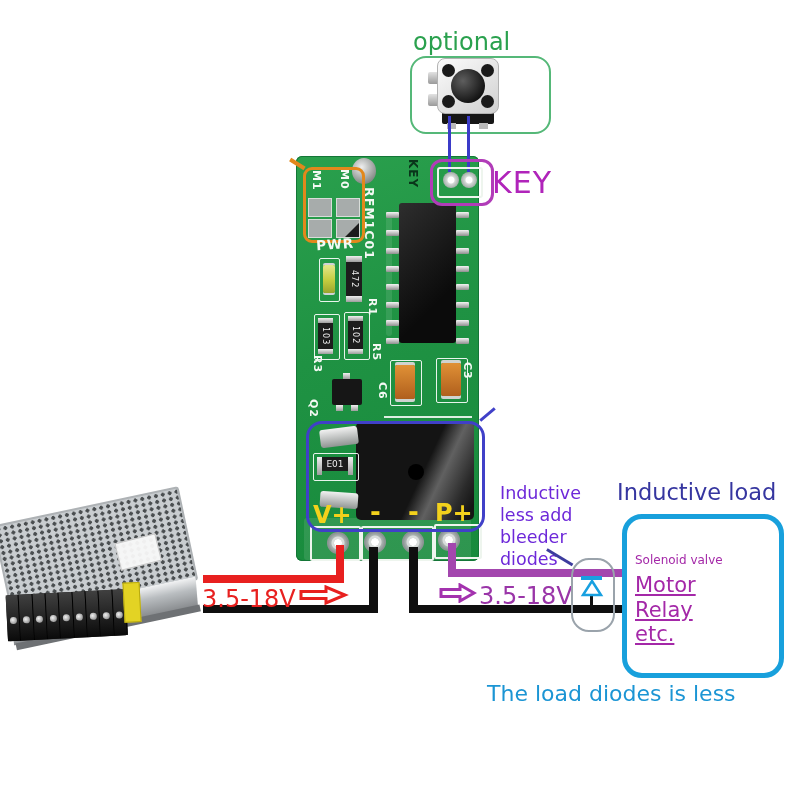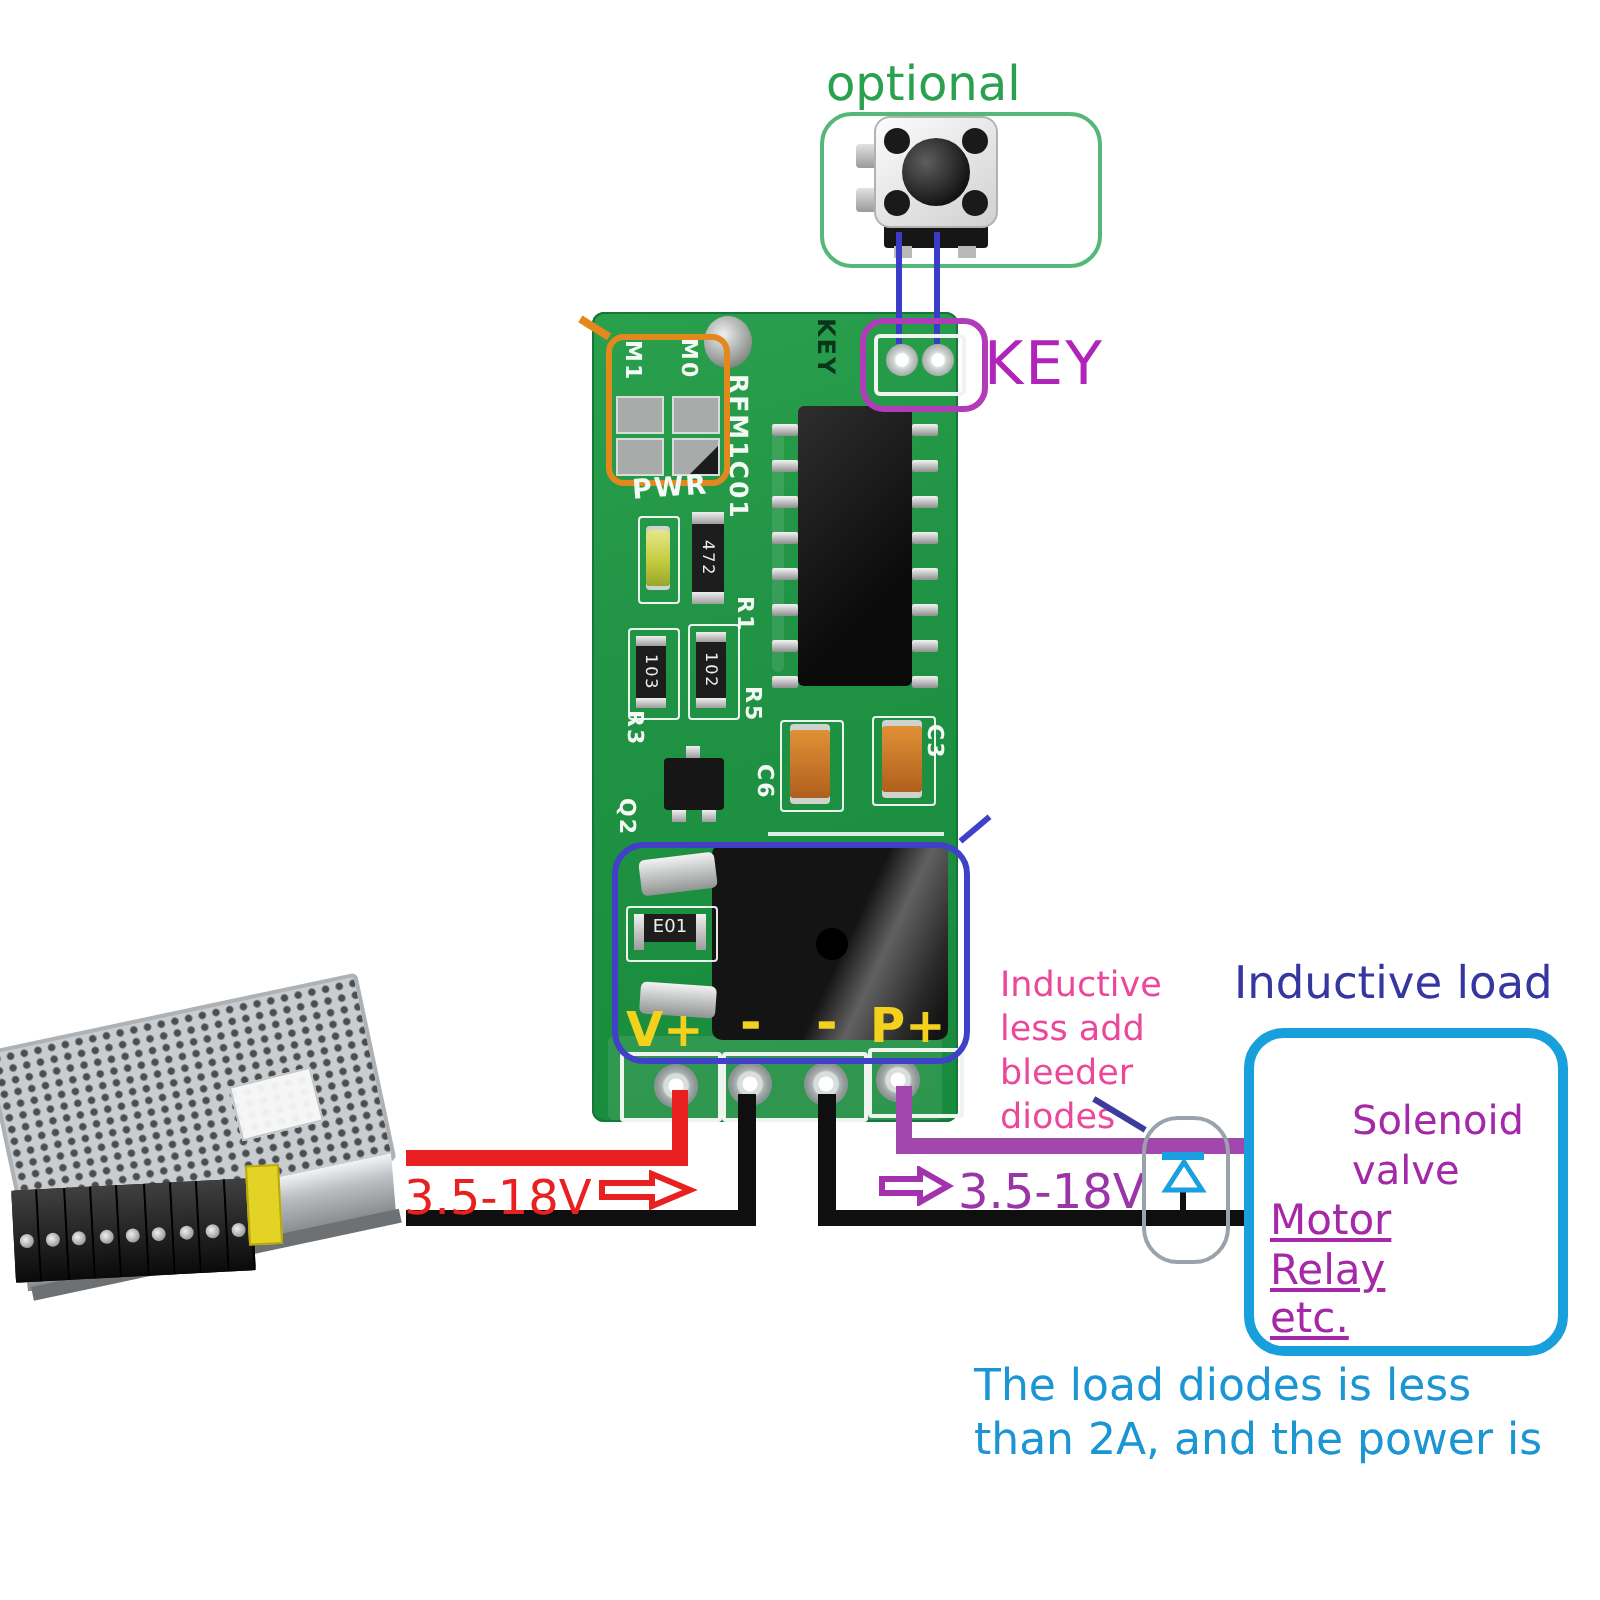--- a/index.html
+++ b/index.html
@@ -23,21 +23,21 @@
   .rbody{position:absolute;background:#1d1d1d;border-radius:2px;color:#e8e8e8;
          display:flex;align-items:center;justify-content:center;}
   .rcap{position:absolute;background:linear-gradient(#f0f0f0,#9d9d9d);}
   .ic-pin{position:absolute;width:13px;height:6px;border-radius:1px;
           background:linear-gradient(#f4f4f4,#8f8f8f);}
   .wire{position:absolute;}
   .notefont{font-family:"DejaVu Sans","Liberation Sans",sans-serif;}
   .bleeder-line{height:22px;}
   .spec-line{height:26.5px;}
   .load-item{color:#a428a8;}
-  .load-item-first{font-size:20px;line-height:25px;margin-left:41px;}
+  .load-item-first{font-size:12px;line-height:25px;}
   .load-item-rest{font-size:21px;line-height:24.5px;text-decoration:underline;}
   .term-cell{flex:1;background:linear-gradient(#404040,#0a0a0a);border-right:1px solid #000;
              position:relative;}
   .term-cell::after{content:"";position:absolute;left:50%;top:55%;width:7px;height:7px;margin:-3.5px;
              border-radius:50%;background:radial-gradient(circle at 40% 40%,#f0f0f0,#777);}
 </style>
 </head>
 <body>
 
 <div class="canvas">
@@ -233,21 +233,21 @@
 
   <div class="abs" style="left:437px;top:167px;width:42px;height:27px;border:2px solid #eef5ee;border-radius:3px;"></div>
   <div class="keypad" style="left:443px;top:172px;"></div>
   <div class="keypad" style="left:461px;top:172px;"></div>
   <div class="abs" style="left:430px;top:159px;width:58px;height:41px;border:3.5px solid #b13cb8;border-radius:12px;"></div>
   <div class="abs" style="left:492px;top:165px;font-size:30px;color:#b024ba;letter-spacing:1px;">KEY</div>
 
   <div class="abs" style="left:306px;top:421px;width:173px;height:105px;border:3px solid #4040c8;border-radius:16px;"></div>
   <div class="abs" style="left:478px;top:413px;width:19px;height:3px;background:#4040c8;transform:rotate(-40deg);"></div>
 
-  <div class="abs notefont" style="left:500px;top:483px;font-size:17.5px;color:#ec4899;">
+  <div class="abs notefont" style="left:500px;top:483px;font-size:17.5px;color:#6d28d9;">
     <div class="bleeder-line">Inductive</div>
     <div class="bleeder-line">less add</div>
     <div class="bleeder-line">bleeder</div>
     <div class="bleeder-line">diodes</div>
   </div>
   <div class="abs" style="left:547px;top:548px;width:30px;height:2.5px;background:#3c3c9e;transform:rotate(31deg);transform-origin:left center;"></div>
 
   <div class="abs" style="left:590px;top:594px;width:3px;height:14px;background:#111;"></div>
   <div class="abs" style="left:581px;top:576px;width:21px;height:4px;background:#18a0e0;"></div>
   <svg class="abs" style="left:580px;top:579px;" width="24" height="19" viewBox="0 0 24 19">
@@ -259,16 +259,15 @@
   <div class="abs" style="left:622px;top:514px;width:152px;height:154px;border:5px solid #18a0dc;border-radius:20px;background:#fff;"></div>
   <div class="abs" style="left:635px;top:548px;">
     <div class="load-item load-item-first">Solenoid valve</div>
     <div class="load-item load-item-rest">Motor</div>
     <div class="load-item load-item-rest">Relay</div>
     <div class="load-item load-item-rest">etc.</div>
   </div>
 
   <div class="abs notefont" style="left:487px;top:681px;font-size:22px;color:#1b95d4;">
     <div class="spec-line">The load diodes is less</div>
-    <div class="spec-line">than 2A, and the power is</div>
   </div>
 
 </div>
 
 </body></html>

